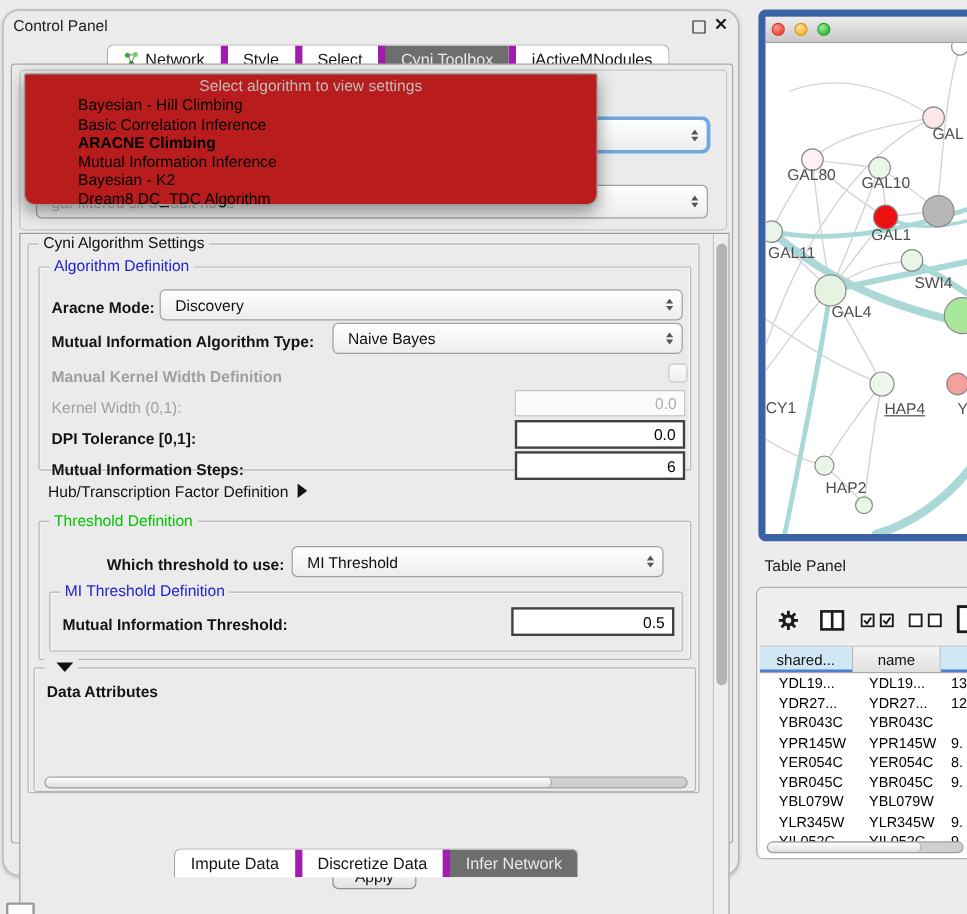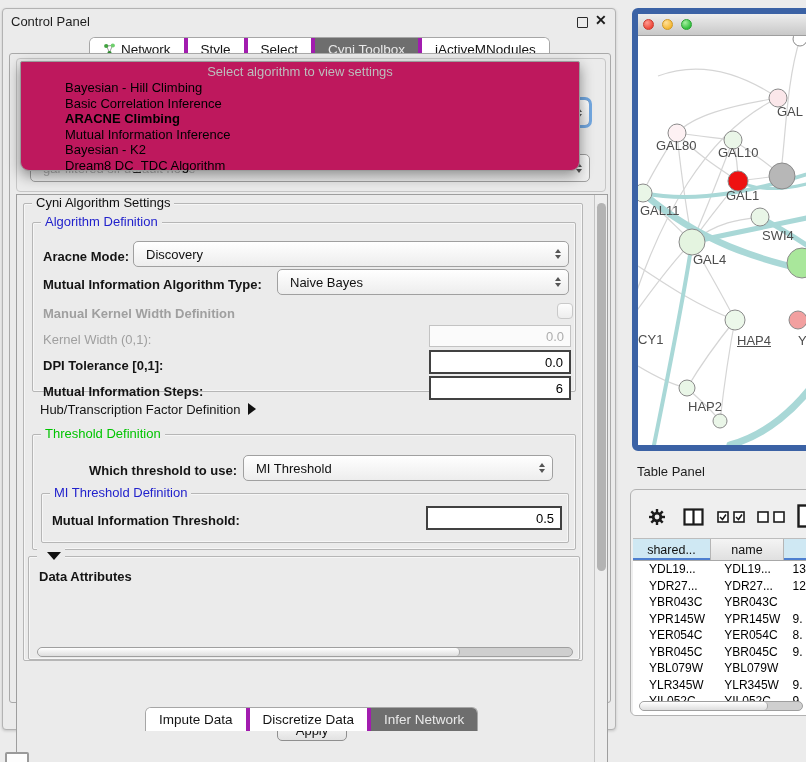--- a/index.html
+++ b/index.html
@@ -3,29 +3,29 @@
 <meta charset="utf-8">
 <style>
   * { margin:0; padding:0; box-sizing:border-box; }
   html,body { width:806px; height:762px; }
   body { position:relative; overflow:hidden; background:#ececec;
          font-family:"Liberation Sans", sans-serif; font-size:13px; color:#111; }
   .abs { position:absolute; }
 
   
   .cp-win { left:2px; top:8px; width:614px; height:722px; background:#ebebeb;
-            border:1px solid #b3b3b3; border-radius:4px; box-shadow:0 1px 3px rgba(0,0,0,.18); }
+            border:1px solid #b3b3b3; border-radius:14px; box-shadow:0 1px 3px rgba(0,0,0,.18); }
   .cp-title { left:8px; top:5px; font-size:13px; color:#1d1d1d; }
   .float-ico { left:574px; top:8px; width:11px; height:11px; border:1.6px solid #2b2b2b; border-radius:1px; }
   .close-ico { left:592px; top:3px; font-size:14px; font-weight:bold; color:#1b1b1b; }
 
   .tabbar { display:flex; background:#fff; border:1px solid #a6a6a6; border-bottom:none;
             border-radius:6px 6px 0 0; overflow:hidden; height:24px; align-items:stretch; }
   .tabbar .tab { padding:0 13px; font-size:13.5px; color:#141414; display:flex; align-items:center;
-                 gap:5px; border-left:4px solid #a21caf; background:#fff; white-space:nowrap; }
+                 gap:5px; border-left:6px solid #a21caf; background:#fff; white-space:nowrap; }
   .tabbar .tab:first-child { border-left:none; }
   .tabbar .tab.sel { background:#6e6e6e; color:#e9e9e9; }
   .tabs-top { left:86px; top:28px; }
   .tabs-bottom { left:142px; top:698px; }
 
   .content-pane { left:6px; top:44px; width:602px; height:650px; background:#ebebeb;
                   border:1px solid #a9a9a9; border-radius:3px; }
 
   
   .behind-pane { left:6px; top:4px; width:590px; height:134px; border:1px solid #c6c6c6; border-radius:4px; }
@@ -34,21 +34,21 @@
   .combo .spin { position:absolute; right:7px; top:50%; transform:translateY(-50%);
                  display:flex; flex-direction:column; gap:2px; }
   .spin .up { width:0; height:0; border-left:3.5px solid transparent; border-right:3.5px solid transparent;
               border-bottom:4.5px solid #555; }
   .spin .dn { width:0; height:0; border-left:3.5px solid transparent; border-right:3.5px solid transparent;
               border-top:4.5px solid #555; }
   .combo.focus { outline:3px solid #72a7e0; outline-offset:-1px; }
   .combo.ghost { color:#b5b5b5; }
 
   
-  .dd { left:10px; top:7px; width:560px; height:110px; background:#be185d; border:1px solid #9b9b9b;
+  .dd { left:10px; top:7px; width:478px; height:110px; background:#b91c1c; border:1px solid #9b9b9b;
         border-radius:2px 2px 9px 9px; box-shadow:0 5px 14px rgba(0,0,0,.42); z-index:20; padding-top:2px; }
   .dd-ph { text-align:center; color:#bdbdbd; height:16px; line-height:15px; font-size:13px; }
   .dd-item { height:15.5px; line-height:15.5px; padding-left:8px; font-size:13px; color:#000; white-space:nowrap;margin-left:36px; }
   .dd-item.bold { font-weight:bold; }
 
   
   .scrollpane { left:6px; top:140px; width:592px; height:593px; border:1px solid #9e9e9e; background:#ebebeb; overflow:hidden; }
   .vsb { position:absolute; right:0; top:0; width:13px; height:100%; background:#ededed; border-left:1px solid #c4c4c4; }
   .vsb .thumb { position:absolute; left:2px; width:9px; background:#b3b3b3; border-radius:5px; }
 

